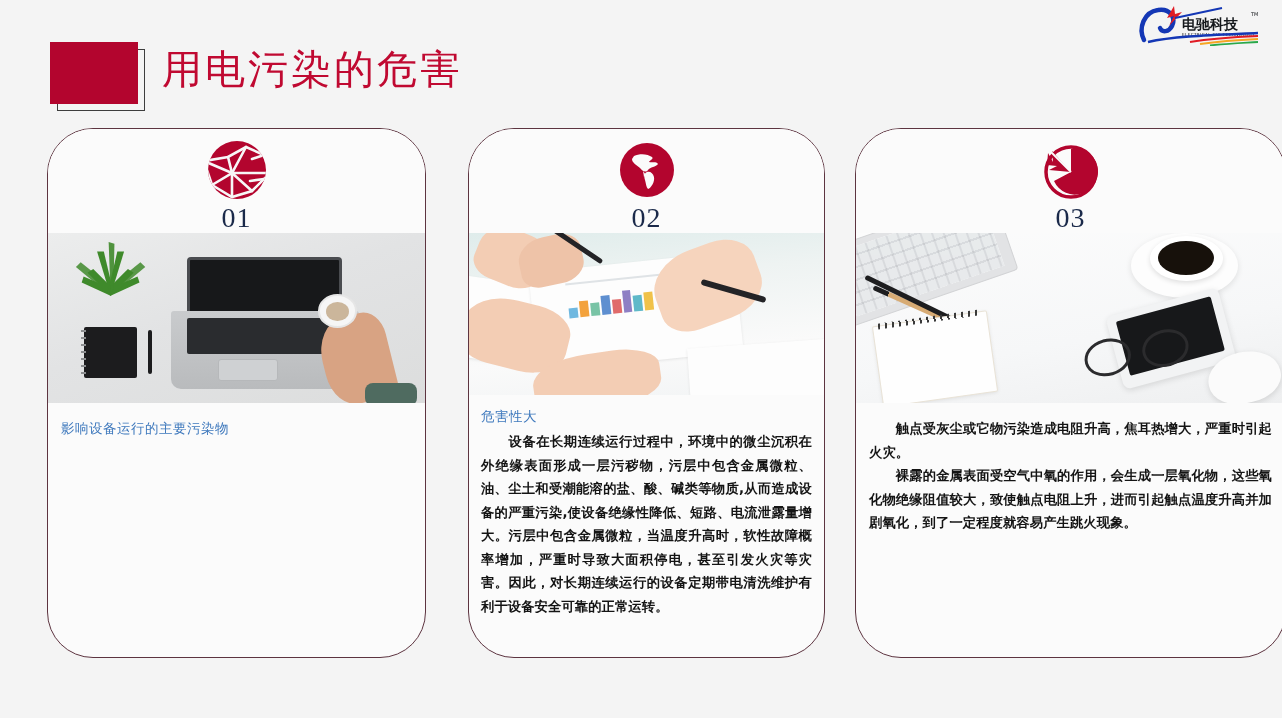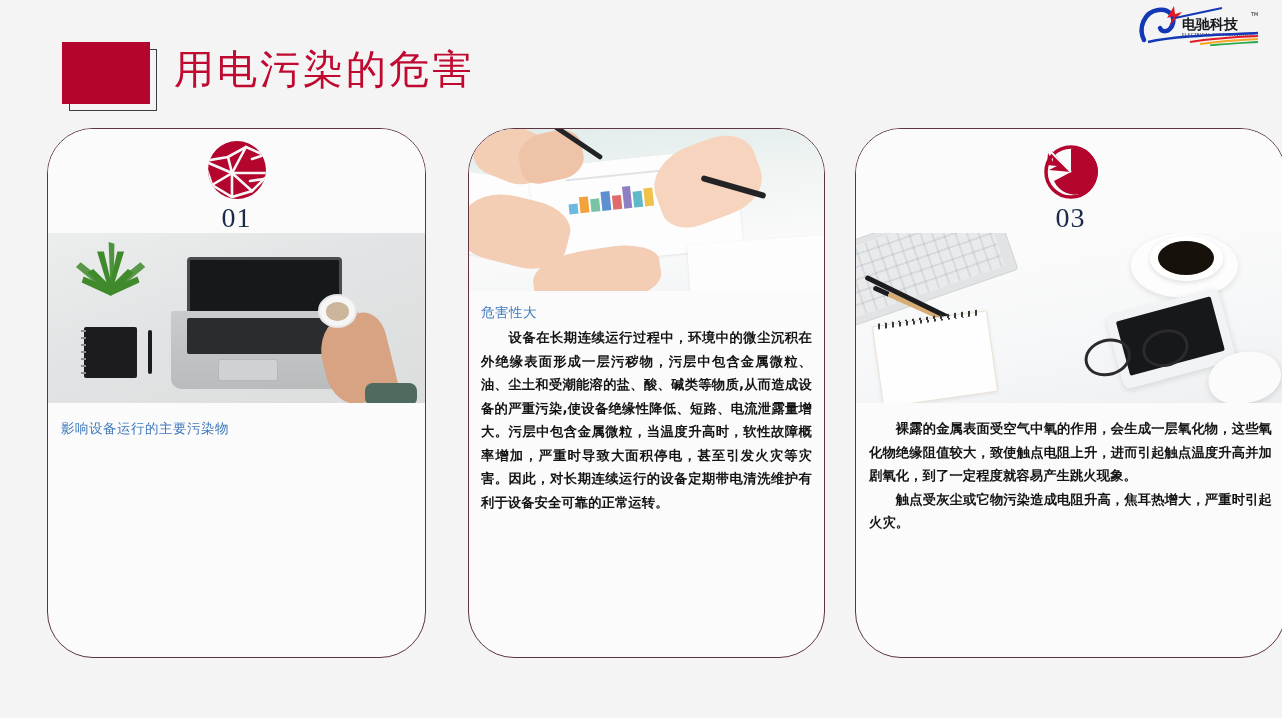--- a/index.html
+++ b/index.html
@@ -22,21 +22,21 @@
     top: 2px;
     right: 8px;
     width: 140px;
     height: 44px;
   }
   .logo svg { display: block; }
 
   
   .title-zone {
     position: absolute;
-    left: 12px;
+    left: 0;
     top: 30px;
     width: 700px;
     height: 90px;
   }
   .title-block-outline {
     position: absolute;
     left: 57px;
     top: 19px;
     width: 88px;
     height: 62px;
@@ -270,20 +270,31 @@
       <div class="p1-cup"></div>
     </div>
   </div>
 
   <div class="card-body">
     <div class="card-subtitle">影响设备运行的主要污染物</div>
   </div>
 </div>
 
 <div class="card card-2">
+  <div class="card-head">
+    <div class="card-icon">
+      <svg viewBox="0 0 62 62" width="62" height="62">
+        <circle cx="31" cy="31" r="27" fill="#b3052e"></circle>
+        <path d="M18 17 C24 14, 32 15, 36 18 C38 20, 34 21, 33 23 C36 24, 40 22, 42 25 C40 28, 34 28, 32 31 C30 34, 26 32, 24 29 C21 26, 16 24, 16 20 Z" fill="#fbfbfb"></path>
+        <path d="M31 33 C34 32, 37 34, 38 38 C39 43, 35 49, 32 50 C30 48, 30 44, 29 41 C28 38, 28 34, 31 33 Z" fill="#fbfbfb"></path>
+        <path d="M27 32 L30 36 L28 38 Z" fill="#fbfbfb"></path>
+      </svg>
+    </div>
+    <div class="card-num">02</div>
+  </div>
 
   <div class="card-photo">
     <div class="photo2">
       <div class="p2-paper p2-p2"></div>
       <div class="p2-paper p2-p1"></div>
       <div class="p2-line"></div>
       <div class="p2-bars">
         <i style="height:40%;background:#6fb8e0"></i>
         <i style="height:62%;background:#f3a23c"></i>
         <i style="height:48%;background:#79c4a6"></i>
@@ -335,16 +346,16 @@
       <div class="p3-phone"></div>
       <div class="p3-glasses">
           <i></i>
           <i></i>
         </div>
       <div class="p3-mouse"></div>
     </div>
   </div>
 
   <div class="card-body">
+    <div class="card-text">　　触点受灰尘或它物污染造成电阻升高，焦耳热增大，严重时引起火灾。</div>
     <div class="card-text">　　裸露的金属表面受空气中氧的作用，会生成一层氧化物，这些氧化物绝缘阻值较大，致使触点电阻上升，进而引起触点温度升高并加剧氧化，到了一定程度就容易产生跳火现象。</div>
-    <div class="card-text">　　触点受灰尘或它物污染造成电阻升高，焦耳热增大，严重时引起火灾。</div>
   </div>
 </div>
 
 </body></html>

